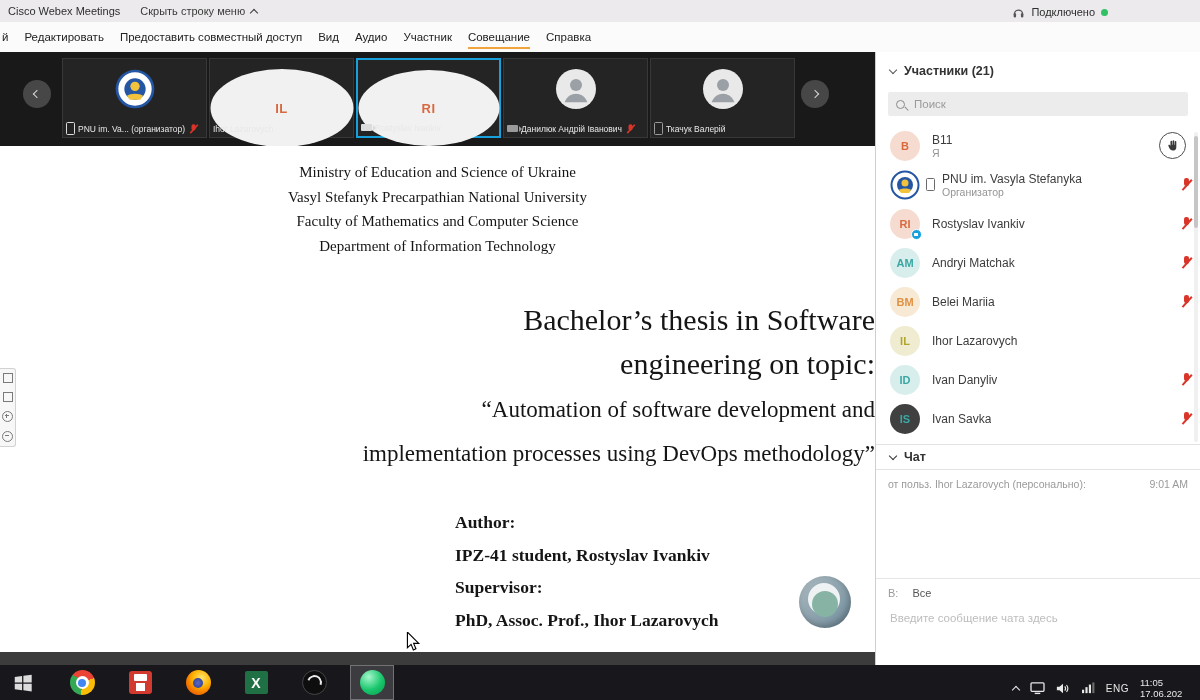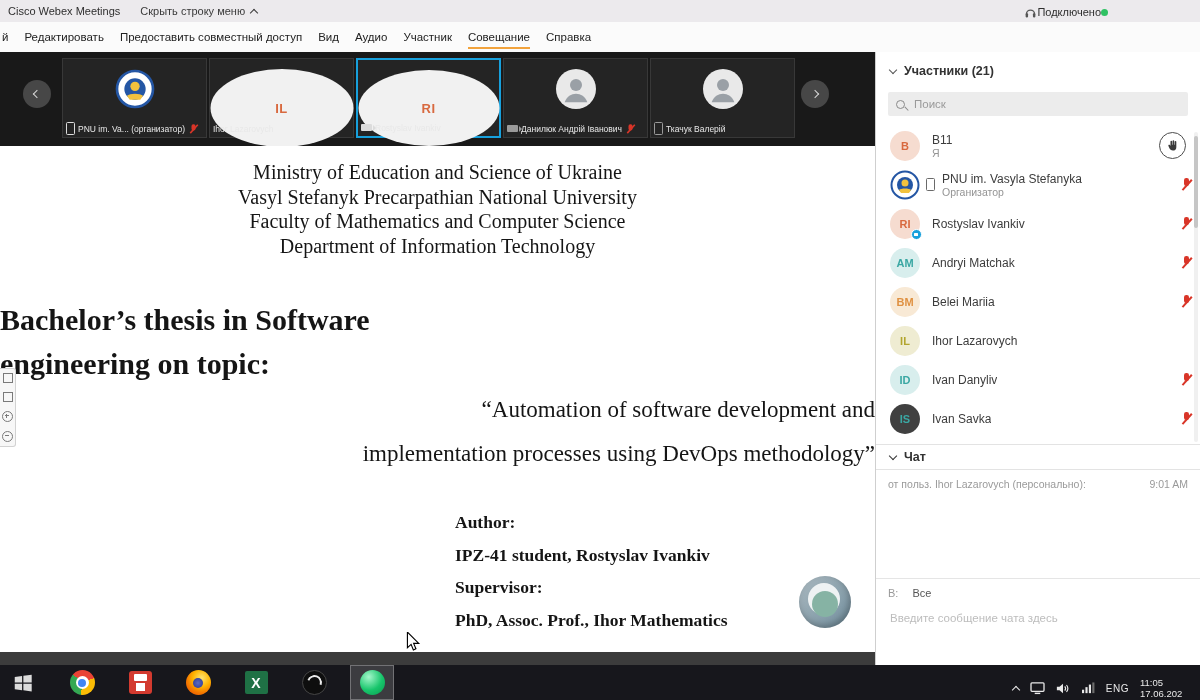--- a/index.html
+++ b/index.html
@@ -4,21 +4,21 @@
 <style>
   html,body{margin:0;padding:0;}
   body{width:1200px;height:700px;position:relative;overflow:hidden;background:#fff;
        font-family:"Liberation Sans",sans-serif;}
 
   
   .titlebar{position:absolute;left:0;top:0;width:1200px;height:22px;background:#eceaed;
     display:flex;align-items:center;font-size:11px;color:#2e2e2e;z-index:30;}
   .tb-app{margin-left:8px;}
   .tb-hide{margin-left:20px;display:flex;align-items:center;gap:6px;color:#3a3a3a;}
-  .tb-right{position:absolute;right:92px;top:0;height:24px;display:flex;align-items:center;}
+  .tb-right{position:absolute;right:92px;top:0;height:24px;display:flex;align-items:center;gap:6px;}
   .dot-green{width:7px;height:7px;border-radius:50%;background:var(--green-online,#2fc163);}
   .chev{display:inline-block;width:5px;height:5px;border-right:1.4px solid currentColor;border-bottom:1.4px solid currentColor;}
   .chev.up{transform:rotate(-135deg);position:relative;top:2px;}
   .chev.down{transform:rotate(45deg);position:relative;top:-1px;}
   .chev.left{transform:rotate(135deg);}
   .chev.right{transform:rotate(-45deg);}
 
   
   .menubar{position:absolute;left:0;top:22px;width:1200px;height:30px;background:#fbfbfb;
     display:flex;align-items:center;gap:16px;font-size:11.5px;color:#222;padding-left:2px;z-index:25;}
@@ -38,22 +38,22 @@
   .t-init{font-size:13px;font-weight:bold;letter-spacing:.5px;}
   .t-label{position:absolute;left:3px;right:3px;bottom:2px;height:13px;display:flex;align-items:center;gap:3px;
     font-size:8.5px;color:#e8e8e8;white-space:nowrap;overflow:hidden;}
   .t-label .grow{overflow:hidden;text-overflow:ellipsis;}
   .init-circle{width:100%;height:100%;border-radius:50%;display:flex;align-items:center;justify-content:center;background:#f1f1f1;}
 
   
   .slide{position:absolute;left:0;top:94px;width:875px;height:506px;background:#fff;overflow:hidden;}
   .slide-gap{position:absolute;left:0;top:600px;width:875px;height:13px;background:#3c3c3c;}
   .serif{font-family:"Liberation Serif","DejaVu Serif",serif;color:#151515;}
-  .s-head{position:absolute;top:14px;left:0;width:100%;text-align:center;font-size:20px;line-height:24.5px;}
-  .s-title{position:absolute;top:152px;left:0;width:100%;text-align:left;font-size:30px;font-weight:bold;line-height:44px;}
+  .s-head{position:absolute;top:14px;left:0;width:100%;text-align:center;font-size:15px;line-height:24.5px;}
+  .s-title{position:absolute;top:152px;left:0;width:100%;text-align:right;font-size:30px;font-weight:normal;line-height:44px;}
   .s-topic{position:absolute;top:242px;left:0;width:100%;text-align:right;font-size:23px;line-height:44px;}
   .s-author{position:absolute;top:360px;left:455px;font-size:17.5px;font-weight:bold;line-height:32.5px;}
   .obs-logo{position:absolute;left:799px;top:430px;width:52px;height:52px;border-radius:50%;
     background:linear-gradient(135deg,#aab8bf 0%,#73909f 100%);box-shadow:inset -2px -3px 6px rgba(0,0,0,.25);}
   .obs-logo::before{content:"";position:absolute;left:9px;top:7px;width:32px;height:32px;border-radius:50%;background:#eef2f3;}
   .obs-logo::after{content:"";position:absolute;left:13px;top:15px;width:26px;height:26px;border-radius:50%;background:#86b3a4;}
 
   
   .annot{position:absolute;left:0;top:368px;width:15px;background:#f7f7f7;border:1px solid #d2d2d2;border-left:none;
     border-radius:0 3px 3px 0;z-index:20;padding:4px 0;display:flex;flex-direction:column;gap:9px;}
@@ -255,21 +255,21 @@
       <div>engineering on topic:</div>
     </div>
     <div class="s-topic serif">
       <div>“Automation of software development and</div>
       <div>implementation processes using DevOps methodology”</div>
     </div>
     <div class="s-author serif">
       <div>Author:</div>
       <div>IPZ-41 student, Rostyslav Ivankiv</div>
       <div>Supervisor:</div>
-      <div>PhD, Assoc. Prof., Ihor Mathematics</div>
+      <div>PhD, Assoc. Prof., Ihor Lazarovych</div>
     </div>
     <div class="obs-logo"></div>
   </div>
   <div class="slide-gap"></div>
 </div>
 
 <div class="annot">
   <span class="a-sq"></span>
   <span class="a-sq"></span>
   <span class="a-zoom zin"></span>

